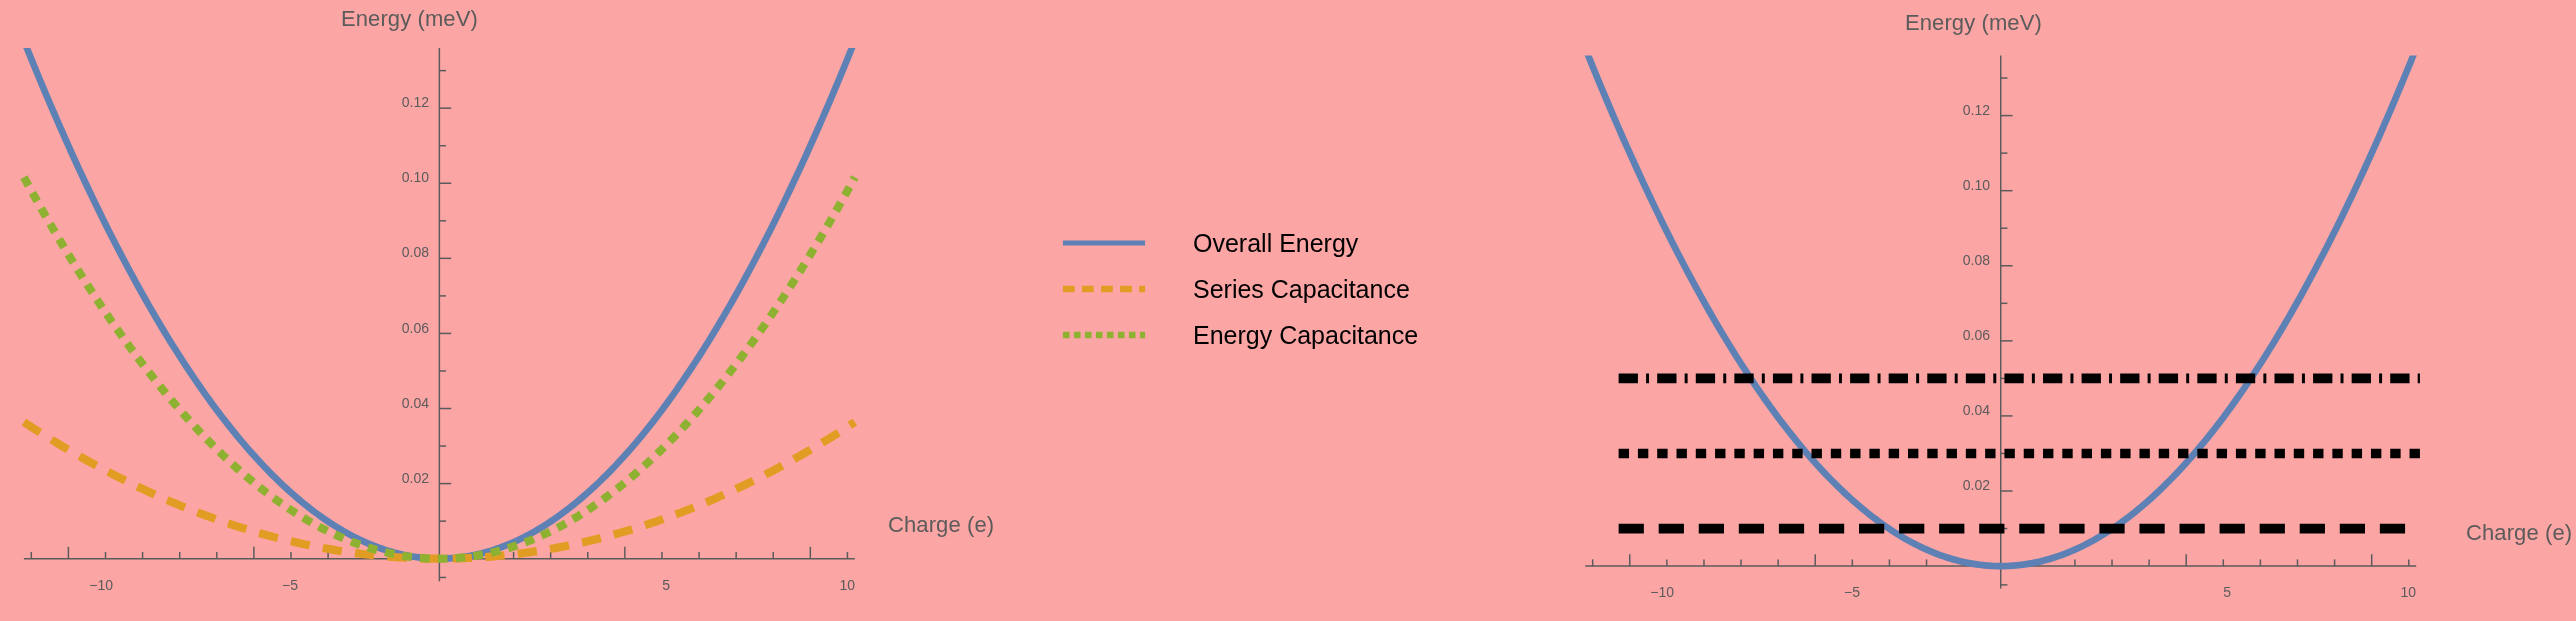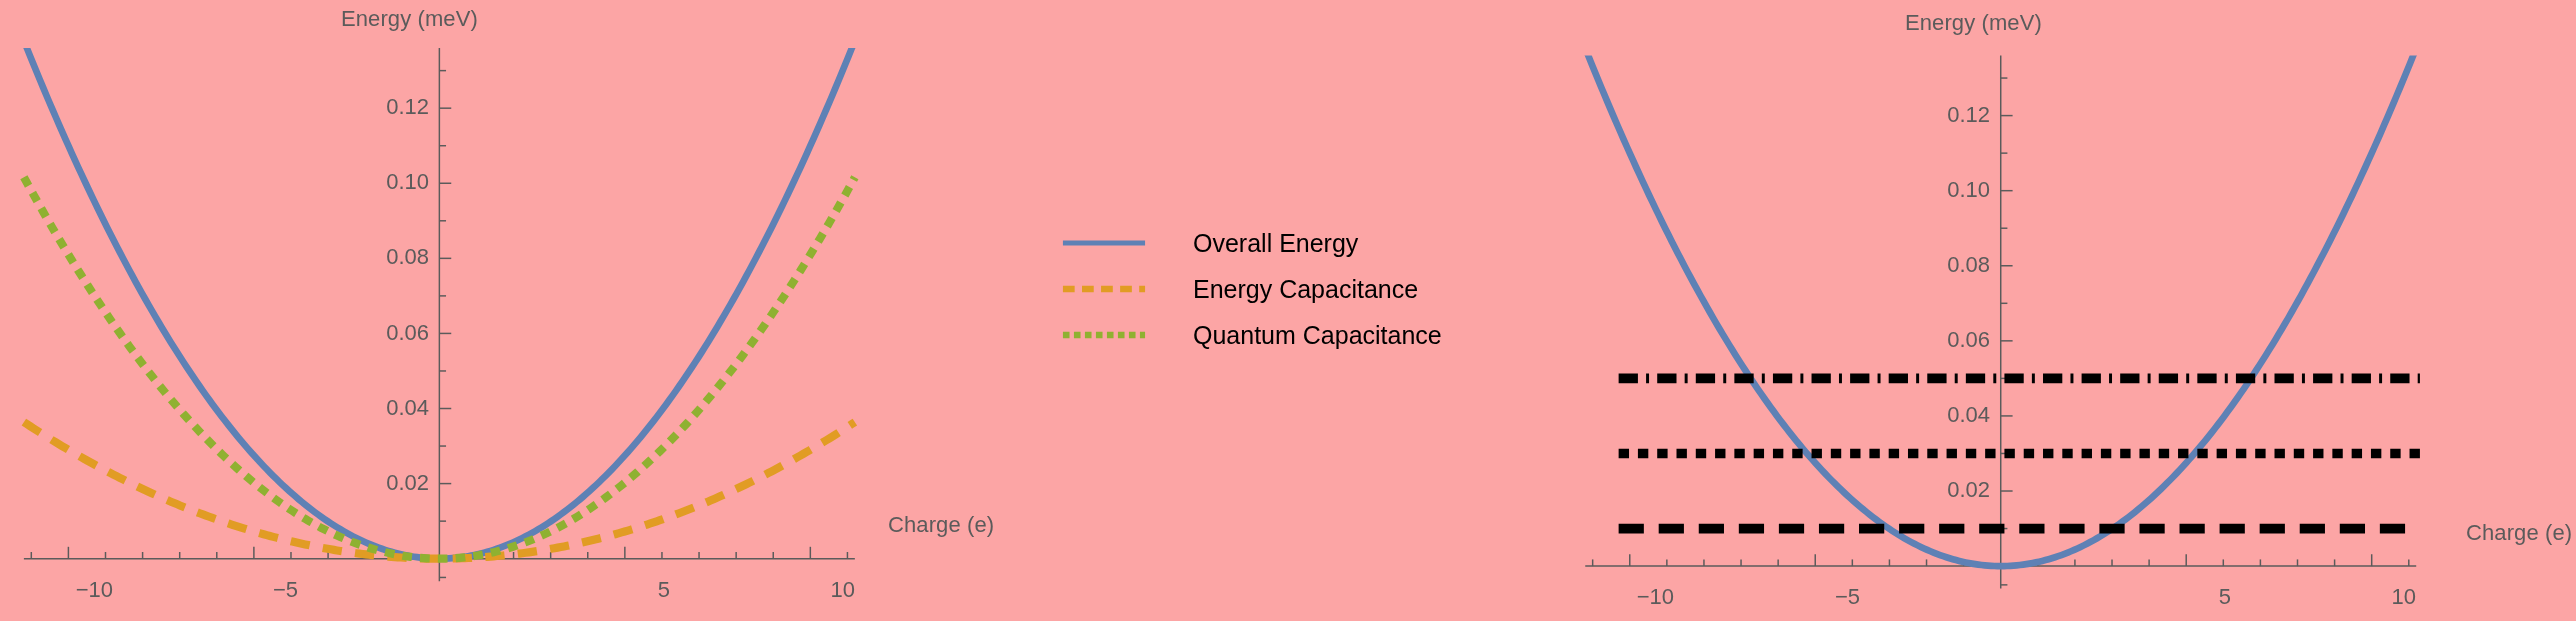--- a/index.html
+++ b/index.html
@@ -18,21 +18,21 @@
     color:#5b5b5b;
     font-size:22px;
     font-family:"Liberation Sans",sans-serif;
     white-space:nowrap;
     letter-spacing:0.1px;
   }
 
   .ticklabel{
     position:absolute;
     color:#5b5b5b;
-    font-size:22px;
+    font-size:14px;
     font-family:"Liberation Sans",sans-serif;
     white-space:nowrap;
   }
   .ticklabel.y{text-align:right;}
   .ticklabel.x{text-align:right;}
 
   
   #legend{
     position:absolute;
     left:22px;
@@ -142,30 +142,30 @@
         </span>
         <span class="legend-label">Overall Energy</span>
       </div>
 
       <div class="legend-row">
         <span class="legend-swatch">
           <svg width="86" height="22" viewBox="0 0 116 30">
             <line x1="2" y1="15" x2="114" y2="15" stroke="#e19c24" stroke-width="9" stroke-dasharray="16 10" stroke-linecap="butt"></line>
           </svg>
         </span>
-        <span class="legend-label">Energy Capacitance</span>
+        <span class="legend-label">Series Capacitance</span>
       </div>
 
       <div class="legend-row">
         <span class="legend-swatch">
           <svg width="86" height="22" viewBox="0 0 116 30">
             <line x1="2" y1="15" x2="114" y2="15" stroke="#8fb131" stroke-width="9" stroke-dasharray="9 6" stroke-linecap="butt"></line>
           </svg>
         </span>
-        <span class="legend-label">Quantum Capacitance</span>
+        <span class="legend-label">Energy Capacitance</span>
       </div>
 
     </div>
   </div>
 
   <div class="panel" id="panel-right">
     <div class="axis-title" id="right-ylabel" style="left:346px;top:10.4px;">Energy (meV)</div>
 
     <div class="axis-title" id="right-xlabel" style="left:907px;top:520px;">Charge (e)</div>
 

